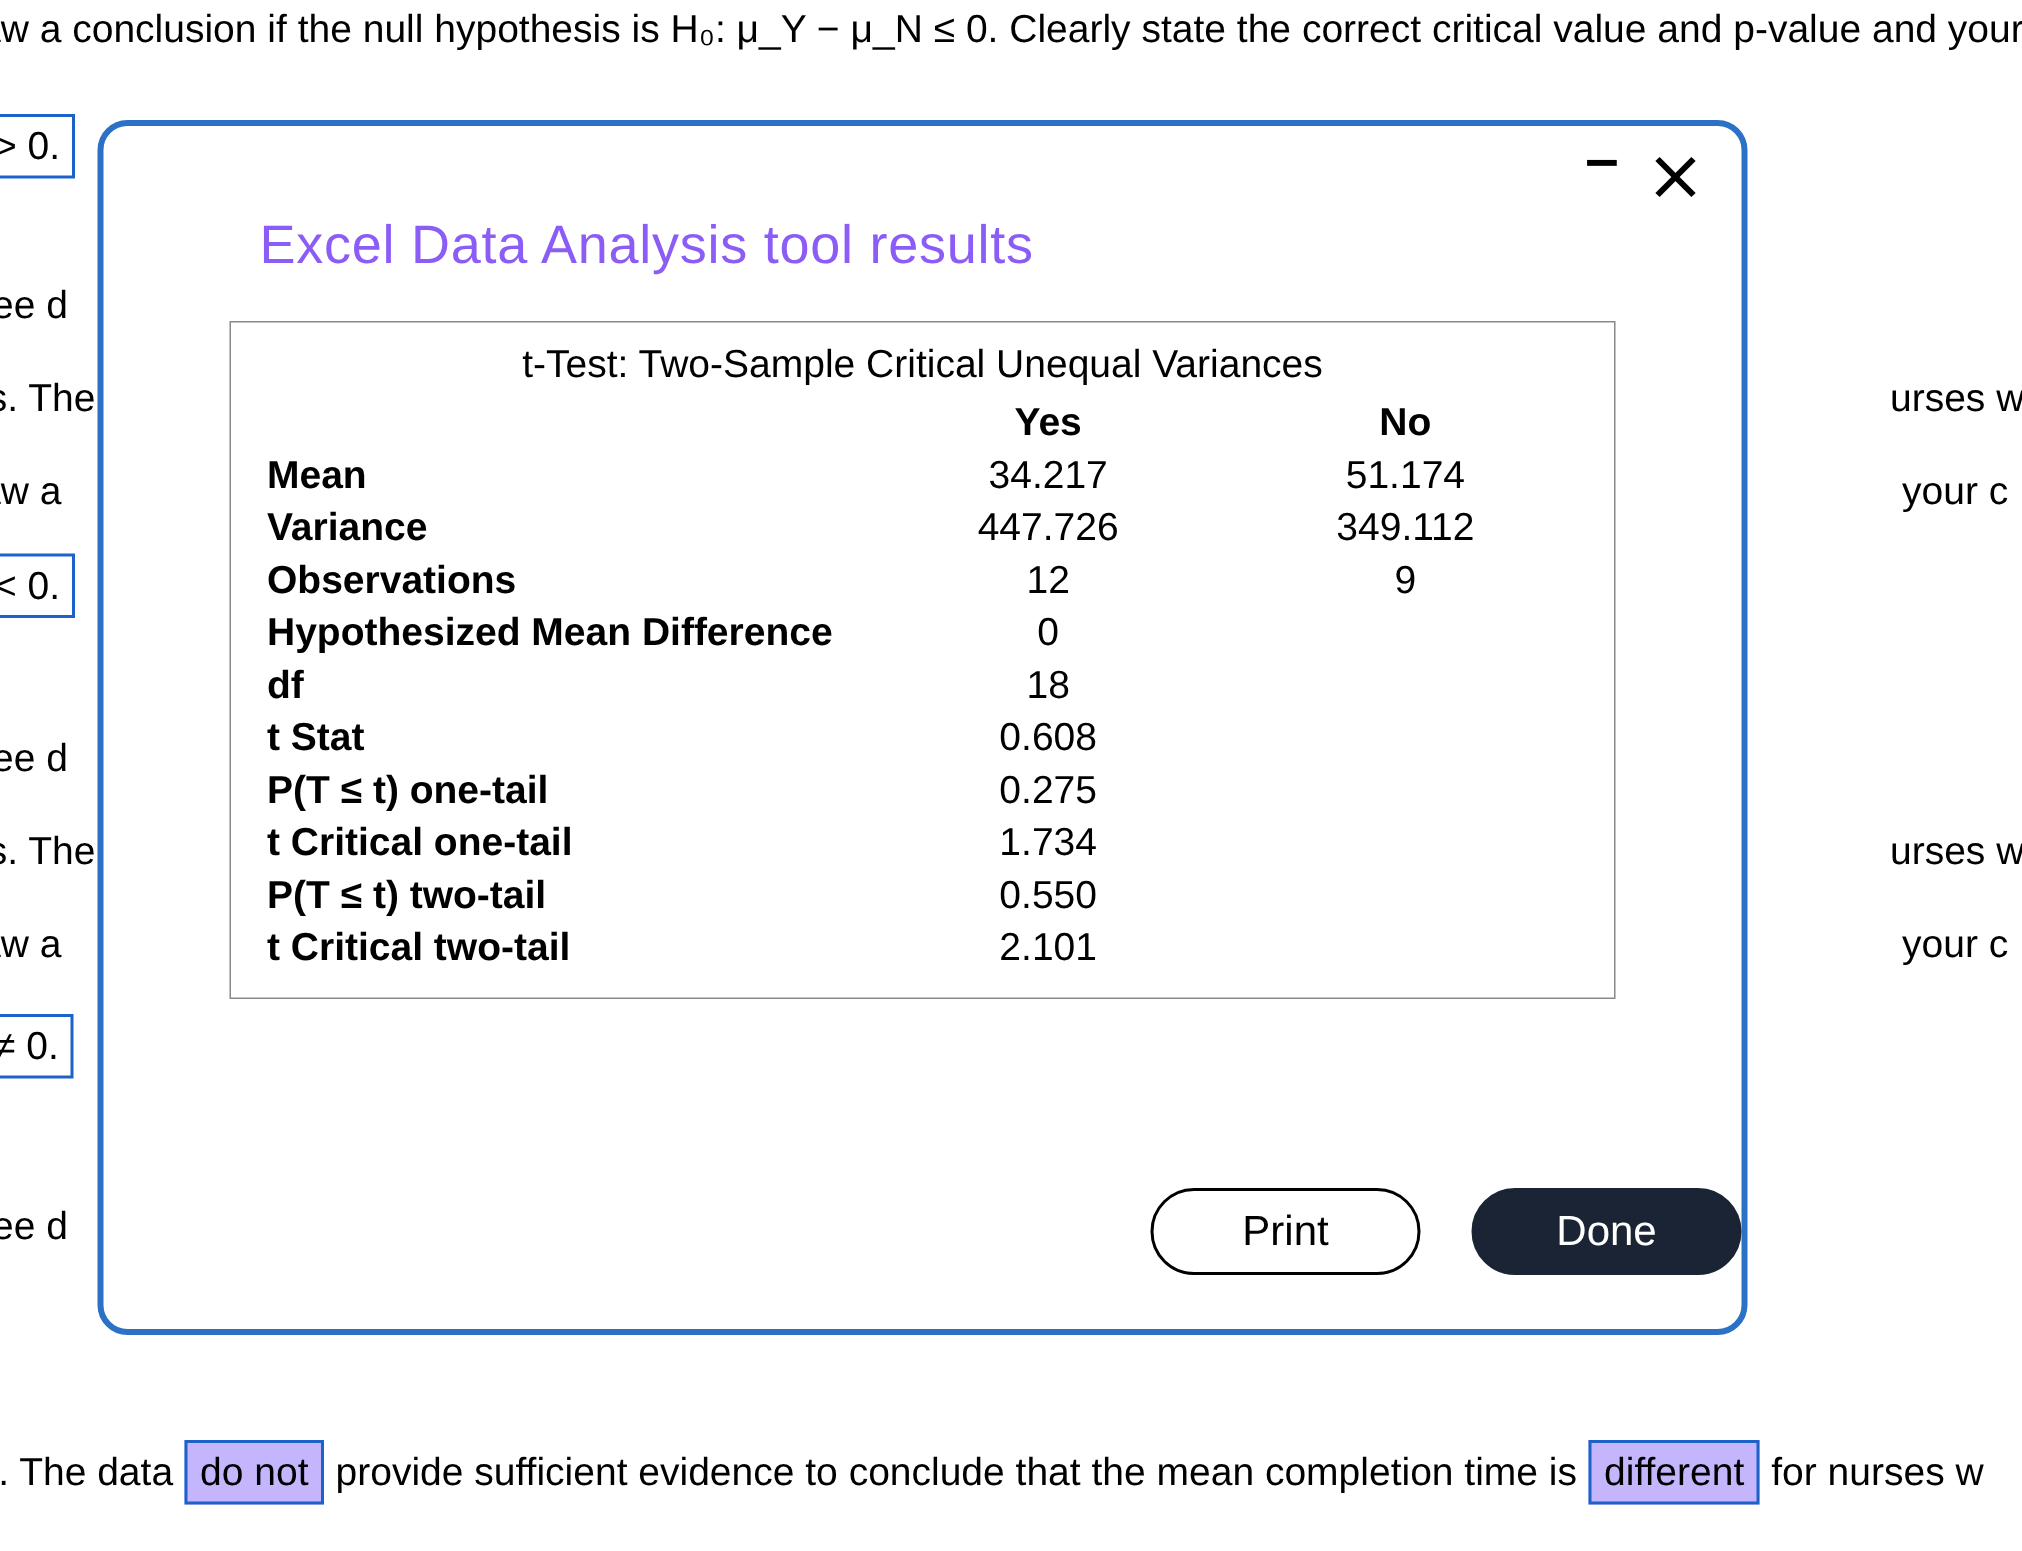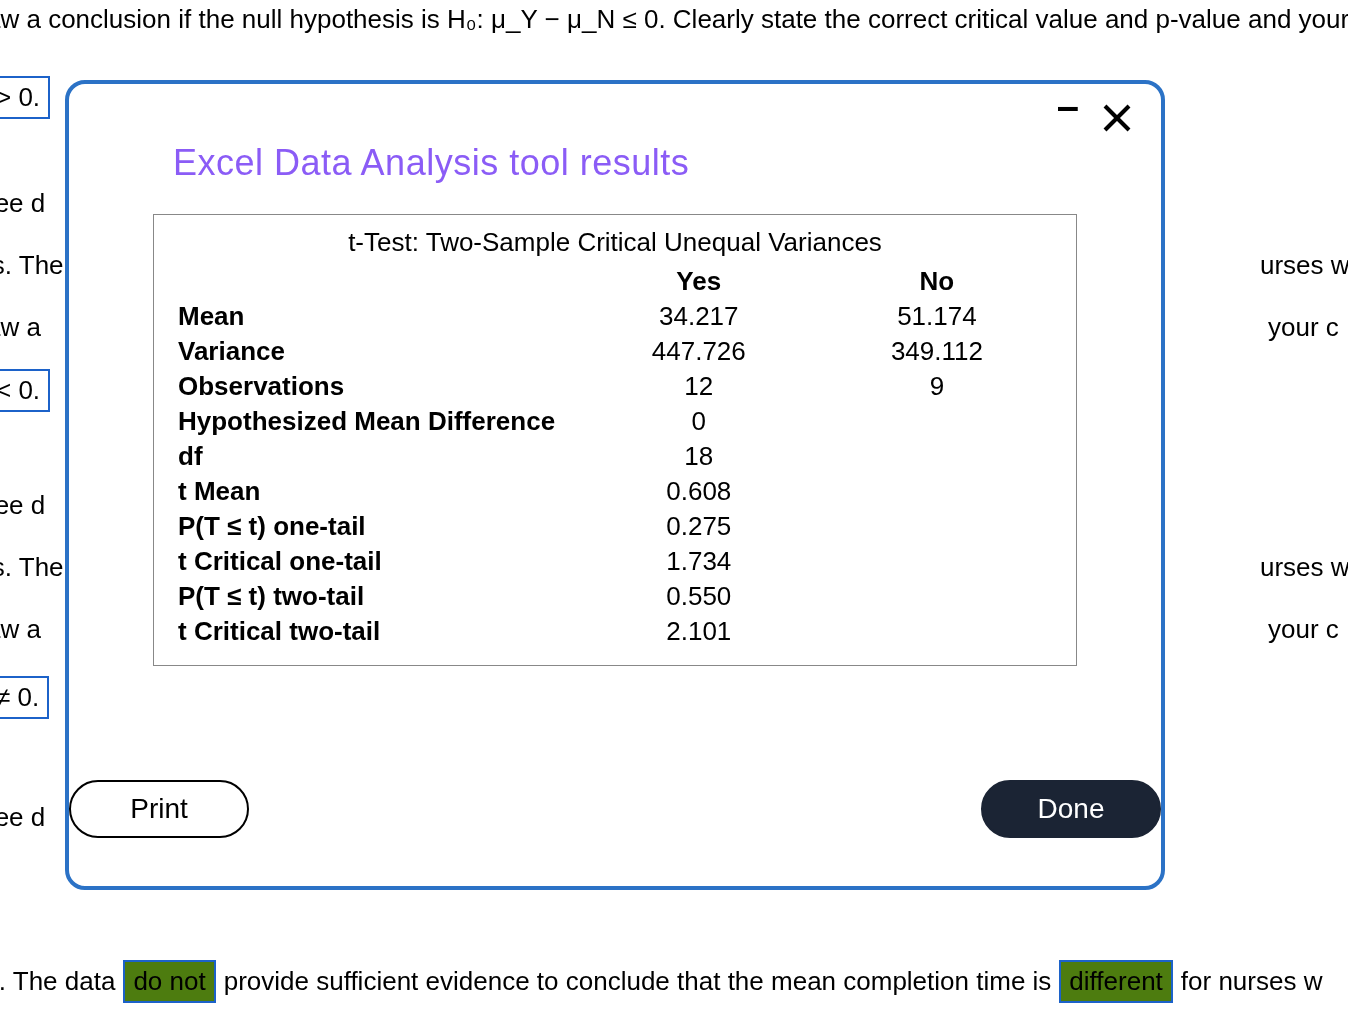--- a/index.html
+++ b/index.html
@@ -15,21 +15,21 @@
   .bg-text{
     position:absolute;
     font-size:26px;
     white-space:nowrap;
     color:#000;
   }
   .boxed{
     border:2px solid #1c62c9;
     padding:4px 8px;
     color:#000;
-    background:#4d7c0f;
+    background:#c4b5fd;
   }
   .line-boxed{
     position:absolute;
     border:2px solid #1c62c9;
     padding:4px 8px;
     font-size:26px;
     white-space:nowrap;
   }
   
   .modal{
@@ -90,25 +90,25 @@
     font-weight:700;
     text-align:left;
     width:46%;
   }
   table.datatab td.val{
     text-align:center;
     width:27%;
   }
   .btn-row{
     position:absolute;
-    bottom:48px;
+    bottom:36px;
     left:0;
     right:0;
     display:flex;
-    justify-content:space-between;
+    justify-content:flex-end;
     gap:34px;
   }
   .btn{
     min-width:180px;
     height:58px;
     border-radius:30px;
     display:flex;
     align-items:center;
     justify-content:center;
     font-size:28px;
@@ -201,21 +201,21 @@
         <td class="lab">Hypothesized Mean Difference</td>
         <td class="val">0</td>
         <td class="val"></td>
       </tr>
       <tr>
         <td class="lab">df</td>
         <td class="val">18</td>
         <td class="val"></td>
       </tr>
       <tr>
-        <td class="lab">t Mean</td>
+        <td class="lab">t Stat</td>
         <td class="val">0.608</td>
         <td class="val"></td>
       </tr>
       <tr>
         <td class="lab">P(T ≤ t) one-tail</td>
         <td class="val">0.275</td>
         <td class="val"></td>
       </tr>
       <tr>
         <td class="lab">t Critical one-tail</td>

